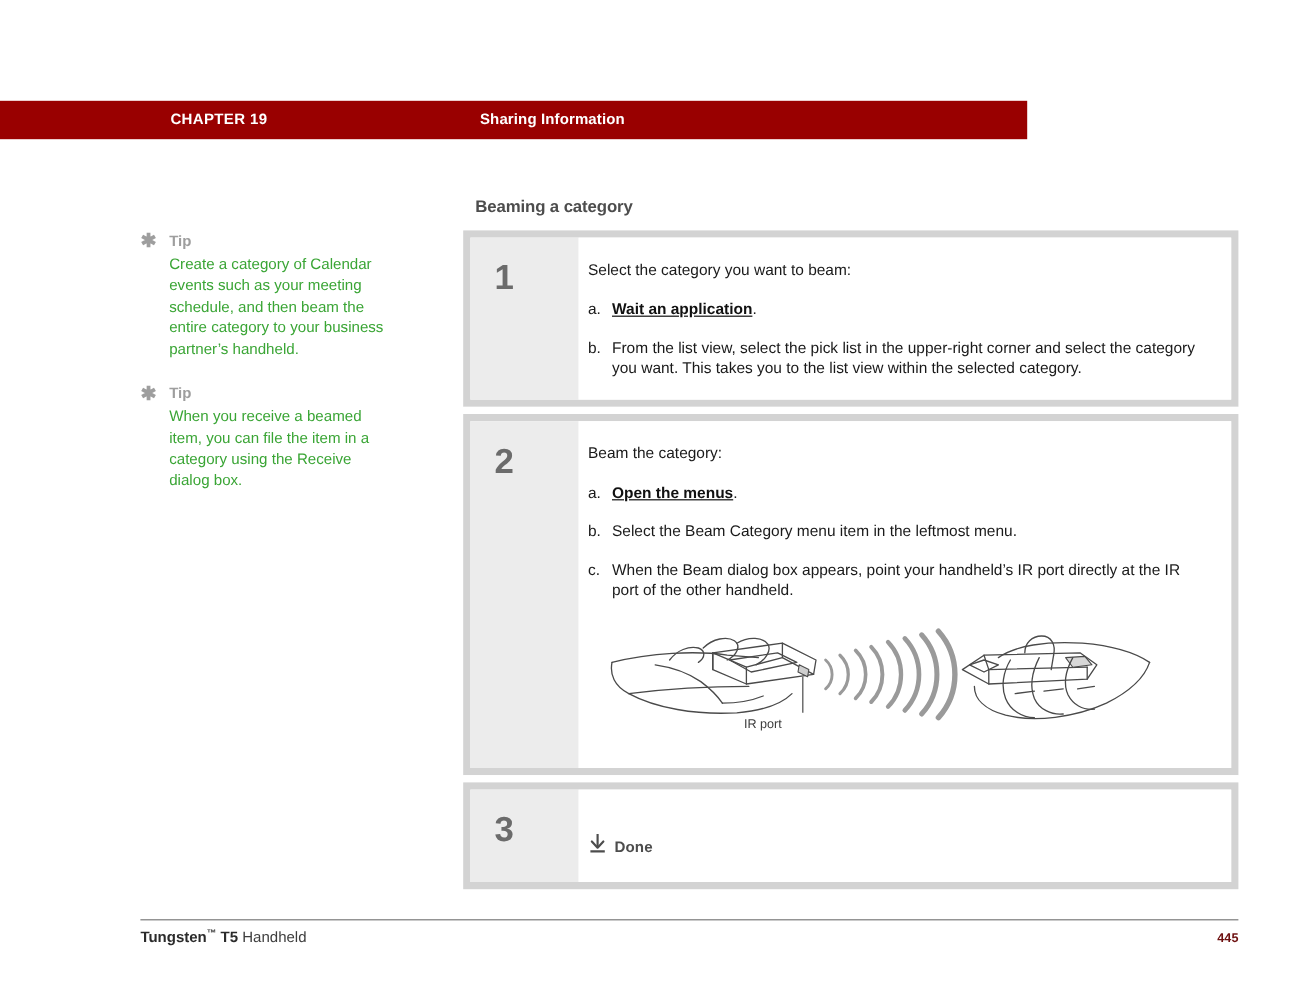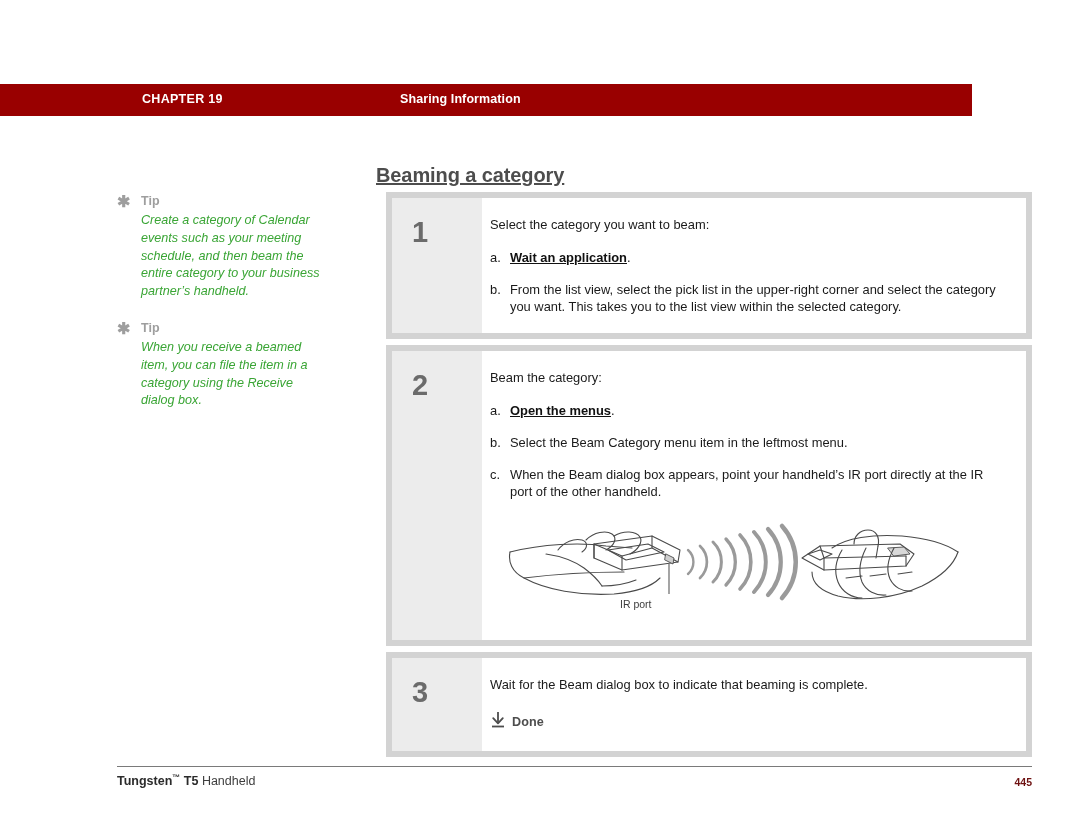--- a/index.html
+++ b/index.html
@@ -14,21 +14,21 @@
     -webkit-font-smoothing: antialiased;
     position: relative;
     overflow: hidden;
   }
 
   
   .header-bar {
     position: absolute;
     left: 0;
     top: 84px;
-    width: 972px;
+    width: 856px;
     height: 32px;
     background: #990000;
     color: #ffffff;
   }
   .header-chapter {
     position: absolute;
     left: 142px;
     top: 8px;
     font-size: 12.5px;
     font-weight: bold;
@@ -75,33 +75,31 @@
     line-height: 15px;
     padding-left: 6px;
   }
   .tip-body {
     color: #3aa535;
     font-size: 12.6px;
     line-height: 17.8px;
     padding-left: 24px;
     padding-top: 3px;
     width: 185px;
-    font-style: italic;
   }
 
   
   .section-heading {
     position: absolute;
-    left: 376px;
+    left: 396px;
     top: 164px;
-    font-size: 20px;
+    font-size: 14px;
     font-weight: bold;
     color: #4d4d4d;
     letter-spacing: -0.1px;
-    text-decoration: underline;
   }
 
   
   .steps-wrap {
     position: absolute;
     left: 386px;
     top: 192px;
     width: 646px;
   }
   .step-outer {
@@ -378,21 +376,20 @@
   </div>
 
   <div class="step-gap"></div>
 
   <div class="step-outer">
     <div class="step-inner">
       <div class="step-num-col">
         <div class="step-num">3</div>
       </div>
       <div class="step-body">
-        <div class="step-lead">Wait for the Beam dialog box to indicate that beaming is complete.</div>
         <div class="done-row">
           <span class="done-icon">
             <svg width="16" height="18" viewBox="0 0 16 18" xmlns="http://www.w3.org/2000/svg">
               <line x1="8" y1="1" x2="8" y2="11" stroke="#4d4d4d" stroke-width="1.8"></line>
               <path d="M3.2 7.2 L8 12.4 L12.8 7.2" fill="none" stroke="#4d4d4d" stroke-width="1.8" stroke-linecap="round" stroke-linejoin="round"></path>
               <line x1="2" y1="15.5" x2="14" y2="15.5" stroke="#4d4d4d" stroke-width="1.8"></line>
             </svg>
           </span>
           <span class="done-text">Done</span>
         </div>

